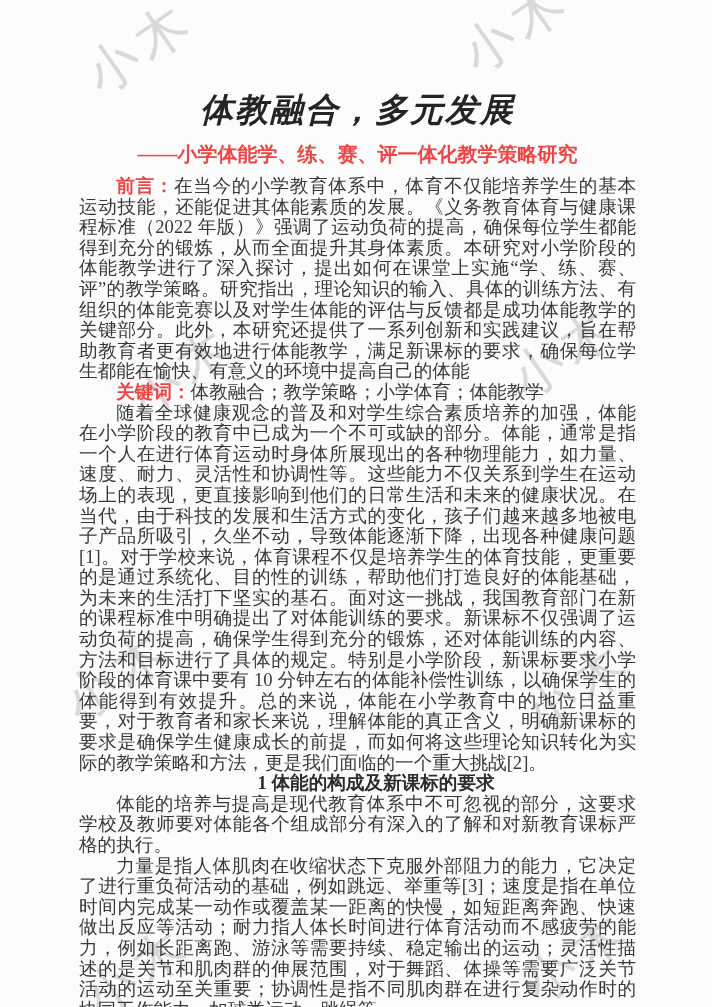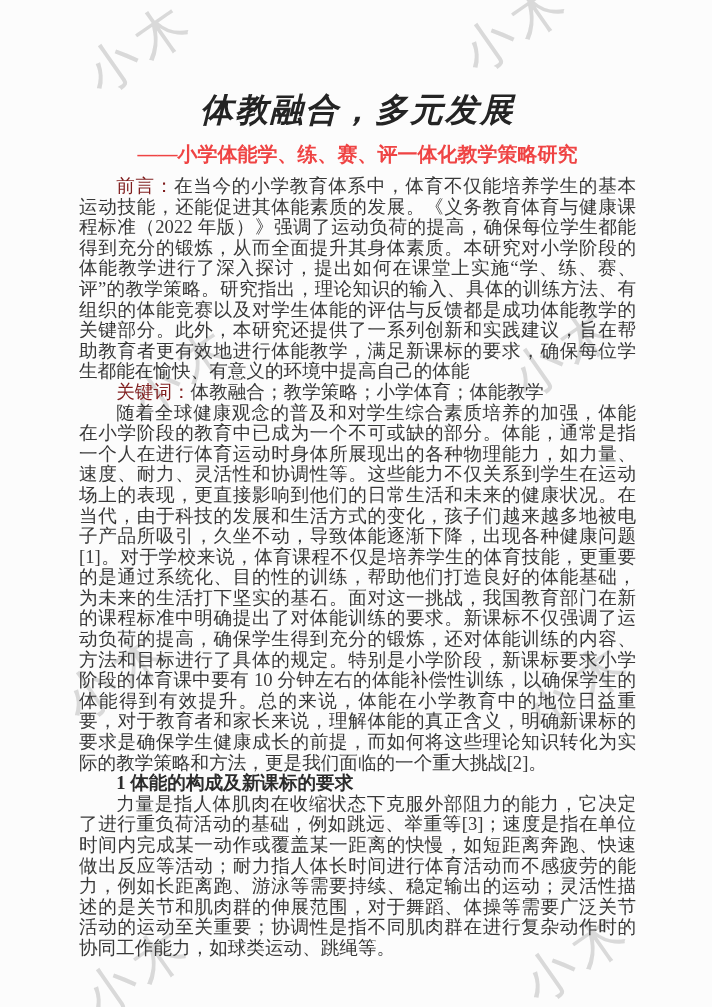--- a/index.html
+++ b/index.html
@@ -59,24 +59,24 @@
     margin: 0;
     font-size: 18.6px;
     line-height: 20.6px;
     text-align: justify;
     text-indent: 2em;
     word-break: break-all;
     color: #383838;
   }
   .heading {
     font-weight: 700;
-    text-align: left;
+    text-align: center;
     color: #2c2c2c;
   }
-  .para b { font-weight: 400; color: #7f1d1d; }
+  .para b { font-weight: 700; color: #ef4444; }
 </style>
 </head>
 <body>
 
 <div class="watermark-layer">
     <div class="wm" style="left: 140px; top: 48px;">小木</div>
     <div class="wm" style="left: 516px; top: 27px;">小木</div>
     <div class="wm" style="left: 182px; top: 372px;">小木</div>
     <div class="wm" style="left: 565px; top: 352px;">小木</div>
     <div class="wm" style="left: 118px; top: 675px;">小木</div>
@@ -86,15 +86,16 @@
   </div>
 
 <div class="page">
   <h1 class="title">体教融合，多元发展</h1>
   <h2 class="subtitle">——小学体能学、练、赛、评一体化教学策略研究</h2>
   <div class="doc-body">
       <p class="para"><b>前言：</b>在当今的小学教育体系中，体育不仅能培养学生的基本运动技能，还能促进其体能素质的发展。《义务教育体育与健康课程标准（2022 年版）》强调了运动负荷的提高，确保每位学生都能得到充分的锻炼，从而全面提升其身体素质。本研究对小学阶段的体能教学进行了深入探讨，提出如何在课堂上实施“学、练、赛、评”的教学策略。研究指出，理论知识的输入、具体的训练方法、有组织的体能竞赛以及对学生体能的评估与反馈都是成功体能教学的关键部分。此外，本研究还提供了一系列创新和实践建议，旨在帮助教育者更有效地进行体能教学，满足新课标的要求，确保每位学生都能在愉快、有意义的环境中提高自己的体能</p>
       <p class="para"><b>关键词：</b>体教融合；教学策略；小学体育；体能教学</p>
       <p class="para">随着全球健康观念的普及和对学生综合素质培养的加强，体能在小学阶段的教育中已成为一个不可或缺的部分。体能，通常是指一个人在进行体育运动时身体所展现出的各种物理能力，如力量、速度、耐力、灵活性和协调性等。这些能力不仅关系到学生在运动场上的表现，更直接影响到他们的日常生活和未来的健康状况。在当代，由于科技的发展和生活方式的变化，孩子们越来越多地被电子产品所吸引，久坐不动，导致体能逐渐下降，出现各种健康问题[1]。对于学校来说，体育课程不仅是培养学生的体育技能，更重要的是通过系统化、目的性的训练，帮助他们打造良好的体能基础，为未来的生活打下坚实的基石。面对这一挑战，我国教育部门在新的课程标准中明确提出了对体能训练的要求。新课标不仅强调了运动负荷的提高，确保学生得到充分的锻炼，还对体能训练的内容、方法和目标进行了具体的规定。特别是小学阶段，新课标要求小学阶段的体育课中要有 10 分钟左右的体能补偿性训练，以确保学生的体能得到有效提升。总的来说，体能在小学教育中的地位日益重要，对于教育者和家长来说，理解体能的真正含义，明确新课标的要求是确保学生健康成长的前提，而如何将这些理论知识转化为实际的教学策略和方法，更是我们面临的一个重大挑战[2]。</p>
       <p class="heading">1 体能的构成及新课标的要求</p>
+      <p class="para">体能的培养与提高是现代教育体系中不可忽视的部分，这要求学校及教师要对体能各个组成部分有深入的了解和对新教育课标严格的执行。</p>
       <p class="para">力量是指人体肌肉在收缩状态下克服外部阻力的能力，它决定了进行重负荷活动的基础，例如跳远、举重等[3]；速度是指在单位时间内完成某一动作或覆盖某一距离的快慢，如短距离奔跑、快速做出反应等活动；耐力指人体长时间进行体育活动而不感疲劳的能力，例如长距离跑、游泳等需要持续、稳定输出的运动；灵活性描述的是关节和肌肉群的伸展范围，对于舞蹈、体操等需要广泛关节活动的运动至关重要；协调性是指不同肌肉群在进行复杂动作时的协同工作能力，如球类运动、跳绳等。</p>
     </div>
 </div>
 
 </body></html>

